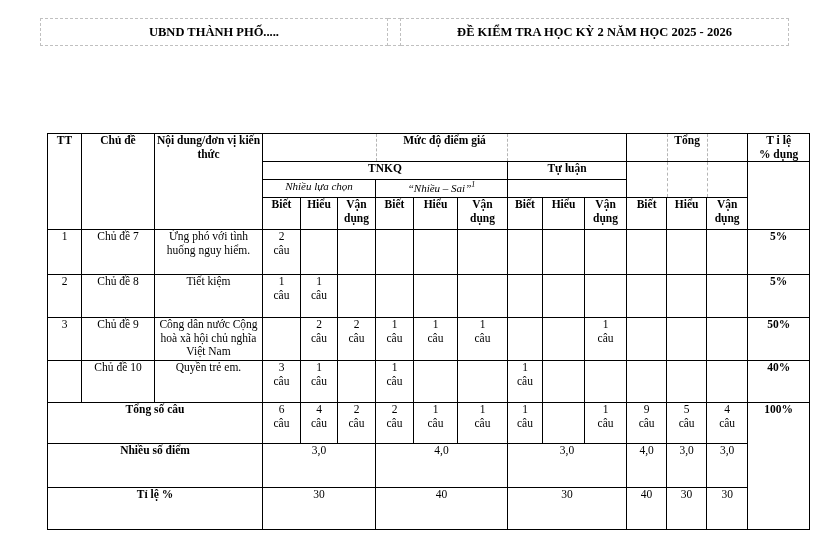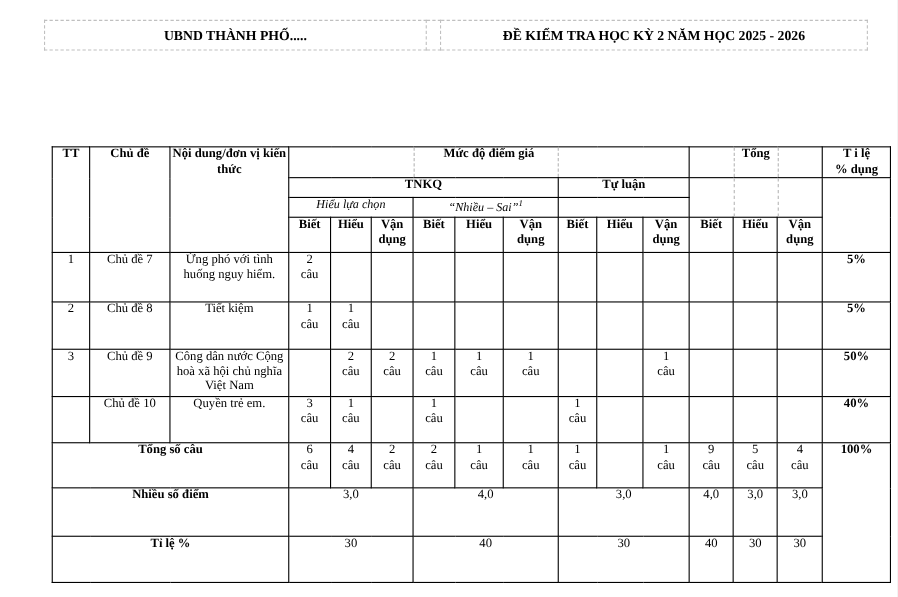--- a/index.html
+++ b/index.html
@@ -110,21 +110,21 @@
       <td colspan="6" class="hb vm">TNKQ</td>
       <td colspan="3" class="hb vm">Tự luận</td>
       <td colspan="3" rowspan="2" class="rel">
         <span class="vd" style="left:33.3%"></span>
         <span class="vd" style="left:66.7%"></span>
       </td>
       <td rowspan="3"></td>
     </tr>
 
     <tr style="height:18px">
-      <td colspan="3" class="it vm">Hiểu lựa chọn</td>
+      <td colspan="3" class="it vm">Nhiều lựa chọn</td>
       <td colspan="3" class="it vm">
         <span>“Nhiều – Sai”</span><sup>1</sup>
       </td>
       <td colspan="3"></td>
     </tr>
 
     <tr style="height:32px">
       <td class="hb">Biết</td>
       <td class="hb">Hiểu</td>
       <td class="hb">Vận dụng</td>

